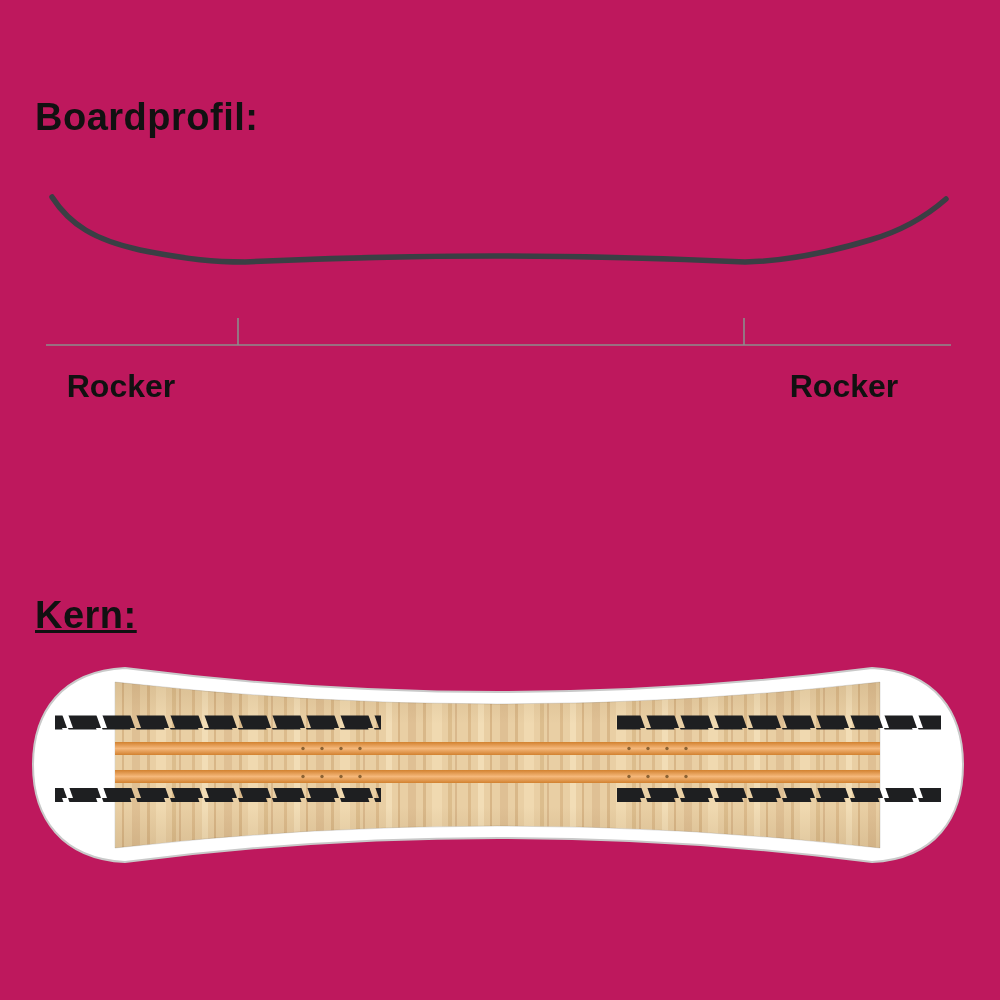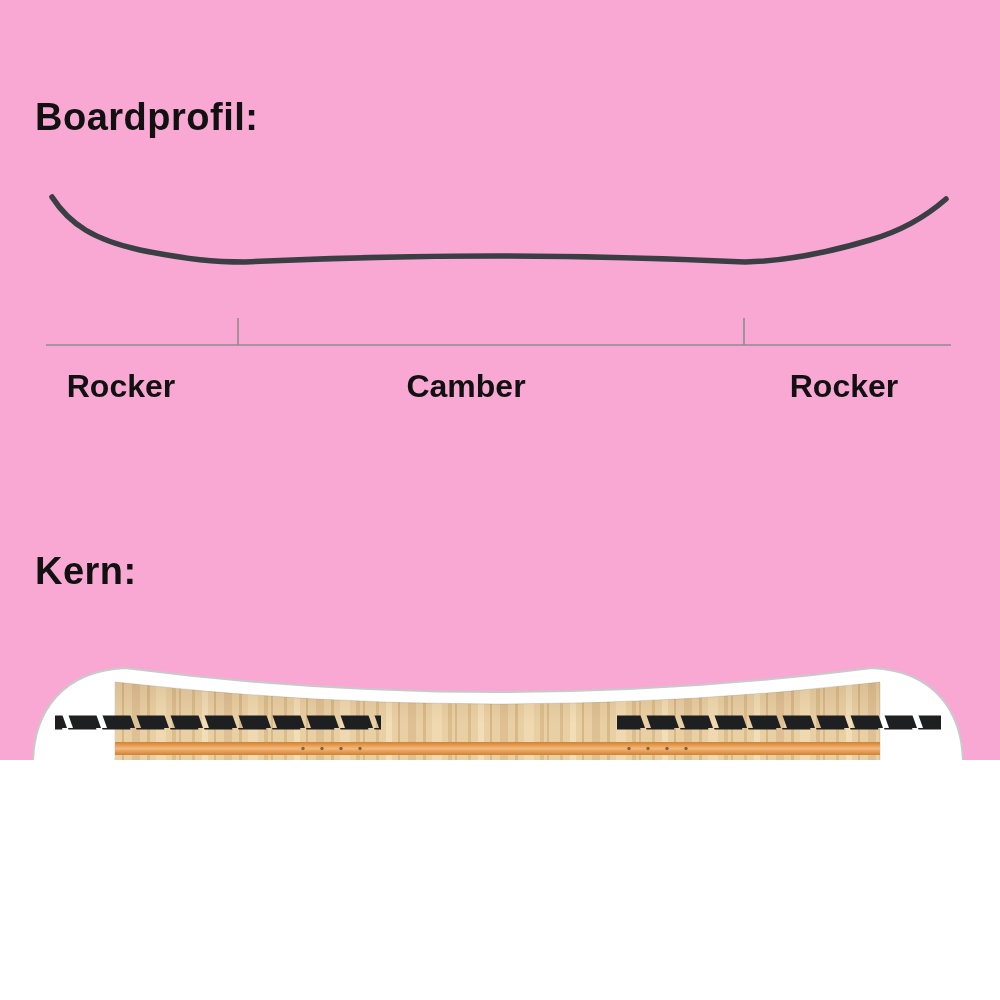--- a/index.html
+++ b/index.html
@@ -7,35 +7,35 @@
     --profile-line:#3a3f44;
     --baseline:#8c8c8c;
     --board-outline:#c9c9c9;
     --wood-base:#e9cfa4;
     --stripe-orange:#e8953f;
     --stringer-black:#1e1f21;
   }
   html,body{margin:0;padding:0;background:#ffffff;}
   .canvas{
     position:relative;
-    width:1000px;height:760px;
-    background:#f9a8d4;
+    width:1000px;height:1000px;
+    background:#be185d;
     font-family:"Liberation Sans", sans-serif;
     overflow:hidden;
   }
   .section-title{
     position:absolute;
     margin:0;
     font-weight:bold;
     font-size:38px;
     color:var(--text);
     letter-spacing:0.5px;
   }
   .title-profile{left:35px;top:96px;}
-  .title-core{left:35px;top:550px;}
+  .title-core{left:35px;top:594px;text-decoration:underline;}
   .diagram-svg{position:absolute;left:0;top:0;width:1000px;height:1000px;display:block;}
   .zone-label{
     position:absolute;
     top:368px;
     width:200px;
     text-align:center;
     font-weight:bold;
     font-size:32px;
     color:var(--text);
   }
@@ -134,16 +134,15 @@
       <circle cx="667" cy="748.5" r="1.7"></circle>
         <circle cx="686" cy="748.5" r="1.7"></circle>
       <circle cx="629" cy="776.5" r="1.7"></circle>
         <circle cx="648" cy="776.5" r="1.7"></circle>
       <circle cx="667" cy="776.5" r="1.7"></circle>
         <circle cx="686" cy="776.5" r="1.7"></circle>
     </g>
   </svg>
 
   <span class="zone-label zone-left">Rocker</span>
-  <span class="zone-label zone-center">Camber</span>
   <span class="zone-label zone-right">Rocker</span>
 
 </div>
 
 </body></html>

